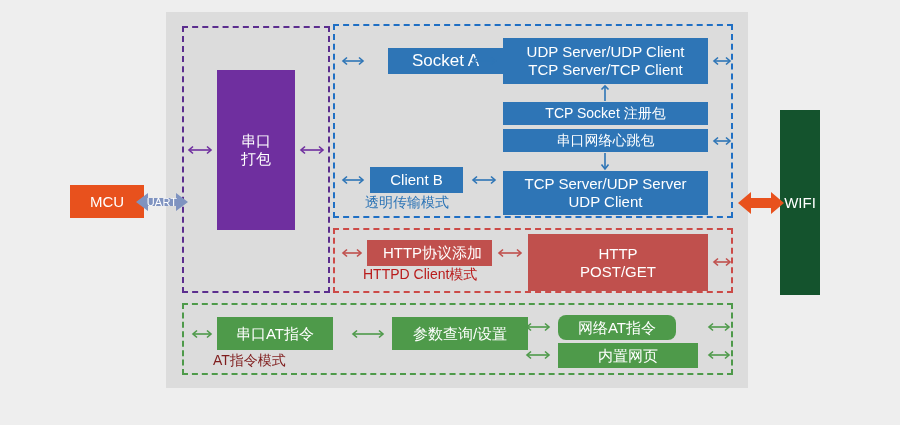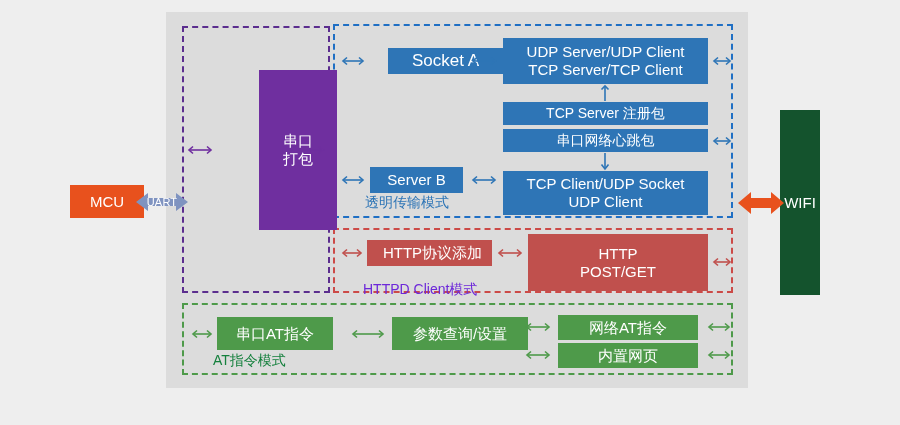--- a/index.html
+++ b/index.html
@@ -30,41 +30,41 @@
          align-items:center;justify-content:center;text-align:center;
          color:#ffffff;line-height:1.18;}
 
   .blk-purple{background:#6f2f9f;}
   .blk-blue  {background:#2e75b6;}
   .blk-red   {background:#c0504d;}
   .blk-green {background:#4e9a4a;}
   .blk-orange{background:#e8511d;}
   .blk-wifi  {background:#14532d;}
 
-  #blk-serial-pack{left:217px;top:70px;width:78px;height:160px;font-size:15px;margin-left:42px;}
+  #blk-serial-pack{left:217px;top:70px;width:78px;height:160px;font-size:15px;}
   #blk-socket-a   {left:388px;top:48px;width:115px;height:26px;font-size:17px;}
   #blk-socket-b   {left:370px;top:167px;width:93px;height:26px;font-size:15px;}
   #blk-tcp-server {left:503px;top:38px;width:205px;height:46px;font-size:15px;}
   #blk-reg-pkt    {left:503px;top:102px;width:205px;height:23px;font-size:14px;}
   #blk-heartbeat  {left:503px;top:129px;width:205px;height:23px;font-size:14px;}
   #blk-tcp-client {left:503px;top:171px;width:205px;height:44px;font-size:15px;}
   #blk-http-proto {left:367px;top:240px;width:125px;height:26px;font-size:15px;padding-left:6px;}
   #blk-http-pg    {left:528px;top:234px;width:180px;height:57px;font-size:15px;}
   #blk-at-serial  {left:217px;top:317px;width:116px;height:33px;font-size:15px;}
   #blk-at-param   {left:392px;top:317px;width:136px;height:33px;font-size:15px;}
-  #blk-at-net     {left:558px;top:315px;width:140px;height:25px;font-size:15px;}
+  #blk-at-net     {left:558px;top:315px;width:118px;height:25px;font-size:15px;border-radius:8px;}
   #blk-at-web     {left:558px;top:343px;width:140px;height:25px;font-size:15px;}
   #blk-mcu        {left:70px;top:185px;width:74px;height:33px;font-size:15px;}
   #blk-wifi       {left:780px;top:110px;width:40px;height:185px;font-size:15px;}
 
   
   .mode-label{position:absolute;font-size:14px;white-space:nowrap;}
   #lbl-transparent{left:365px;top:194px;color:#2e75b6;}
-  #lbl-httpd      {left:363px;top:266px;color:#6d28d9;margin-top:15px;}
-  #lbl-at         {left:213px;top:352px;color:#15803d;}
+  #lbl-httpd      {left:363px;top:266px;color:#b91c1c;}
+  #lbl-at         {left:213px;top:352px;color:#7f1d1d;}
 
   
   .arrow{position:absolute;}
 
   
   #uart-arrow{left:136px;top:190px;width:52px;height:24px;}
   #uart-label{position:absolute;left:136px;top:190px;width:52px;height:24px;
               display:flex;align-items:center;justify-content:center;
               color:#ffffff;font-size:11px;letter-spacing:.2px;}
 
@@ -98,35 +98,35 @@
 </svg>
 
 <div class="block blk-purple" id="blk-serial-pack">
   <div>
     <div>串口</div>
     <div>打包</div>
   </div>
 </div>
 
 <div class="block blk-blue" id="blk-socket-a">Socket A</div>
-<div class="block blk-blue" id="blk-socket-b">Server B</div>
+<div class="block blk-blue" id="blk-socket-b">Client B</div>
 
 <div class="block blk-blue" id="blk-tcp-server">
   <div>
     <div>UDP Server/UDP Client</div>
     <div>TCP Server/TCP Client</div>
   </div>
 </div>
 
-<div class="block blk-blue" id="blk-reg-pkt">TCP Server 注册包</div>
+<div class="block blk-blue" id="blk-reg-pkt">TCP Socket 注册包</div>
 <div class="block blk-blue" id="blk-heartbeat">串口网络心跳包</div>
 
 <div class="block blk-blue" id="blk-tcp-client">
   <div>
-    <div>TCP Client/UDP Socket</div>
+    <div>TCP Server/UDP Server</div>
     <div>UDP Client</div>
   </div>
 </div>
 
 <div class="block blk-red" id="blk-http-proto">HTTP协议添加</div>
 <div class="block blk-red" id="blk-http-pg">
   <div>
     <div>HTTP</div>
     <div>POST/GET</div>
   </div>

